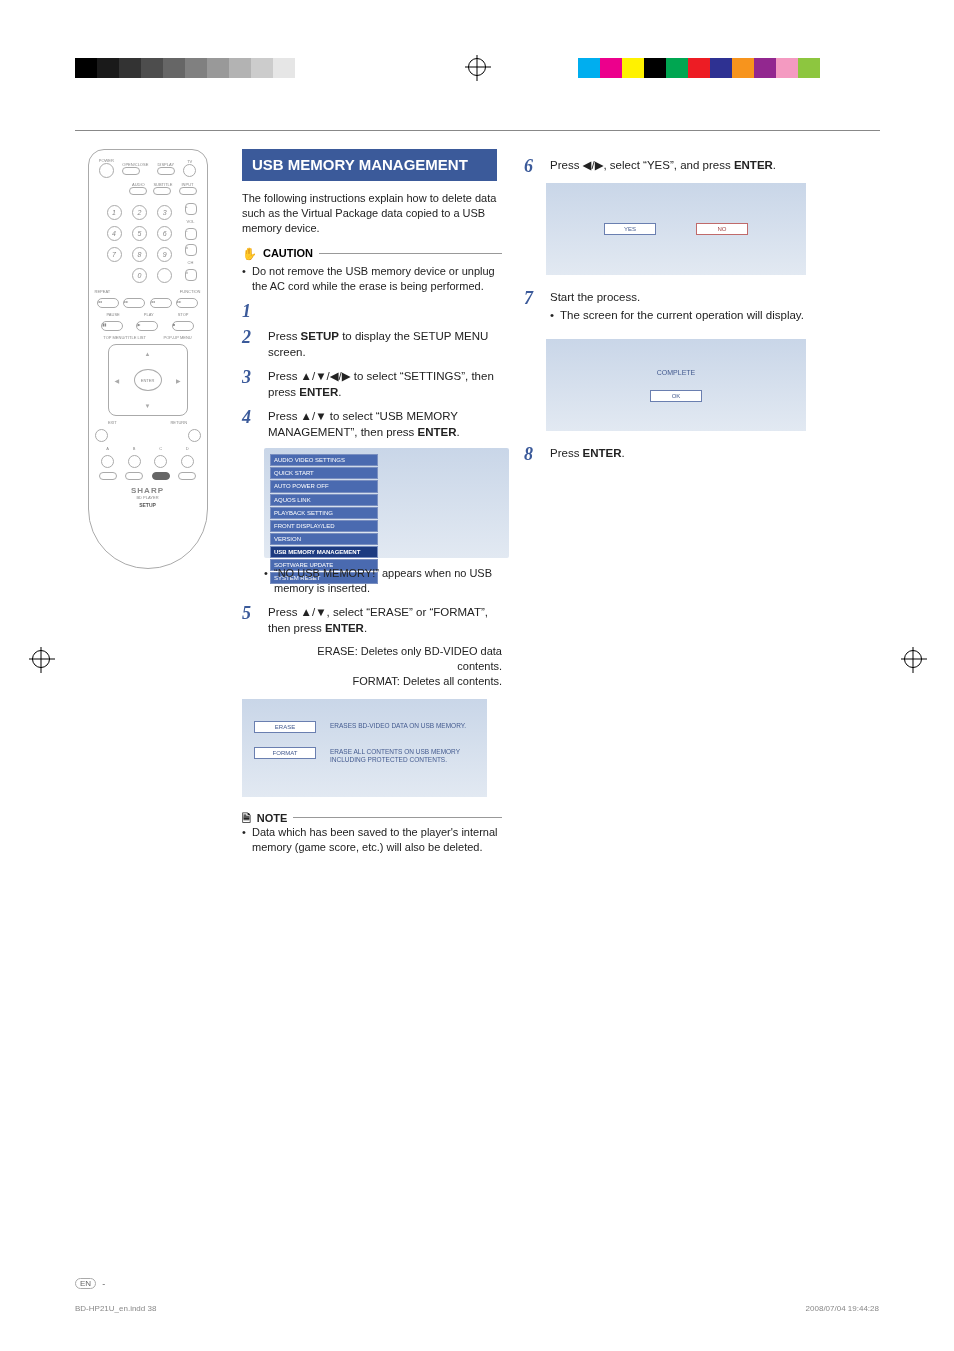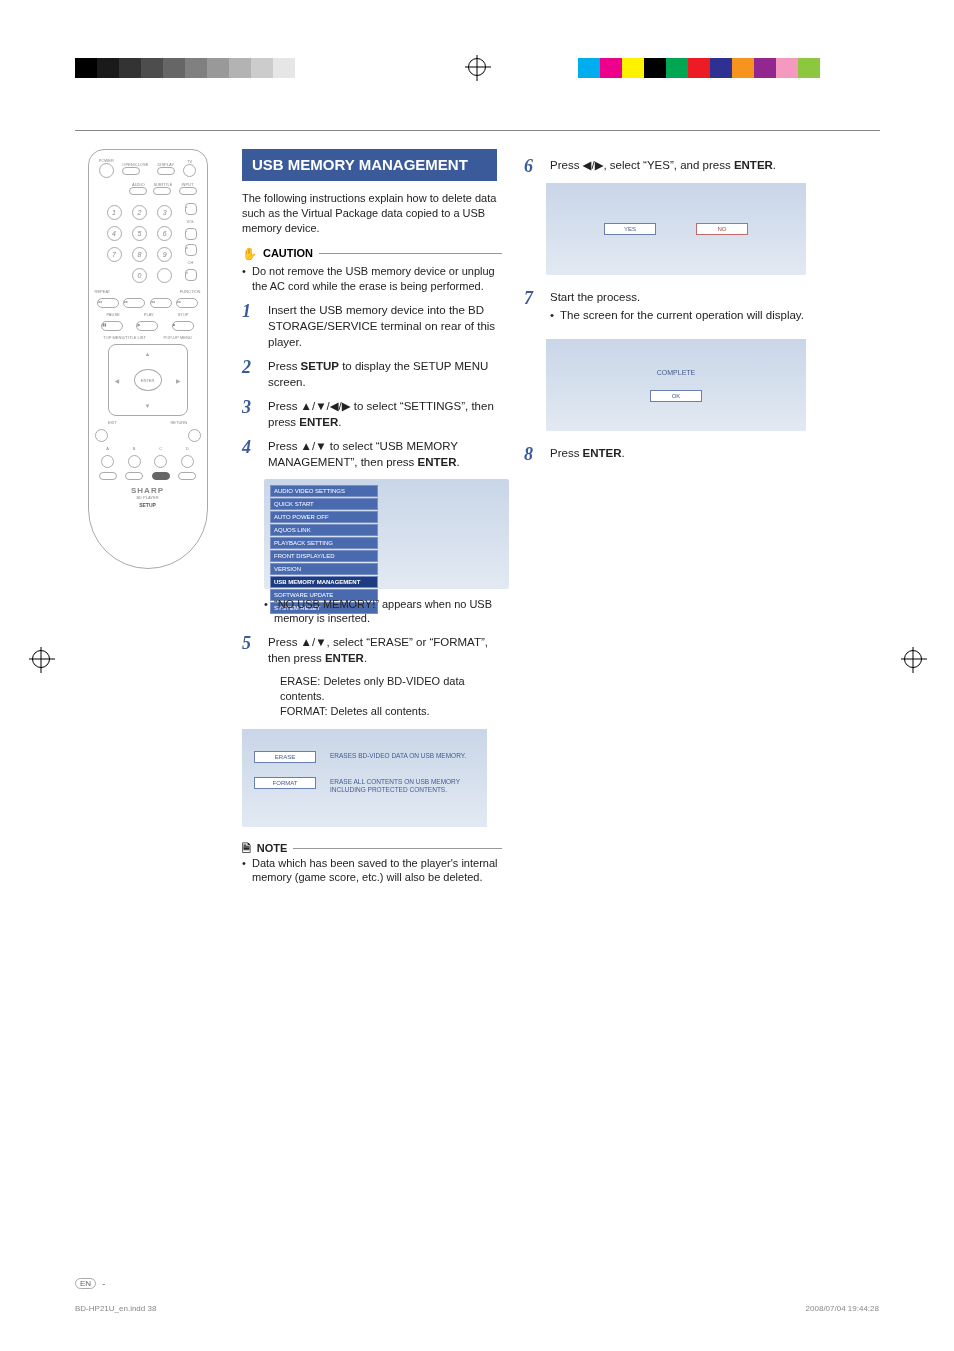--- a/index.html
+++ b/index.html
@@ -357,21 +357,20 @@
 
       <div class="caution-line">
         <span class="hand-icon">✋</span>
         <span class="caution-text">CAUTION</span>
         <span class="caution-rule"></span>
       </div>
       <div class="bullet">Do not remove the USB memory device or unplug the AC cord while the erase is being performed.</div>
 
       <div class="step">
         <div class="step-num">1</div>
-        <div class="step-body">Insert the USB memory device into the BD STORAGE/SERVICE terminal on rear of this player.</div>
       </div>
       <div class="step">
         <div class="step-num">2</div>
         <div class="step-body"><span>Press </span><b>SETUP</b><span> to display the SETUP MENU screen.</span></div>
       </div>
       <div class="step">
         <div class="step-num">3</div>
         <div class="step-body"><span>Press ▲/▼/◀/▶ to select “SETTINGS”, then press </span><b>ENTER</b><span>.</span></div>
       </div>
       <div class="step">
@@ -394,21 +393,21 @@
           </div>
       </div>
 
       <div class="bullet subtext">“NO USB MEMORY!” appears when no USB memory is inserted.</div>
 
       <div class="step">
         <div class="step-num">5</div>
         <div class="step-body"><span>Press ▲/▼, select “ERASE” or “FORMAT”, then press </span><b>ENTER</b><span>.</span></div>
       </div>
 
-      <div style="margin:6px 0 6px 38px;">
+      <div style="margin:6px 0 6px 30px;text-align:right;">
         <div>ERASE: Deletes only BD-VIDEO data contents.</div>
         <div>FORMAT: Deletes all contents.</div>
       </div>
 
       <div class="erase-box">
         <div class="erow">
           <div class="ebtn">ERASE</div>
           <div class="edesc">ERASES BD-VIDEO DATA ON USB MEMORY.</div>
         </div>
         <div class="erow">

